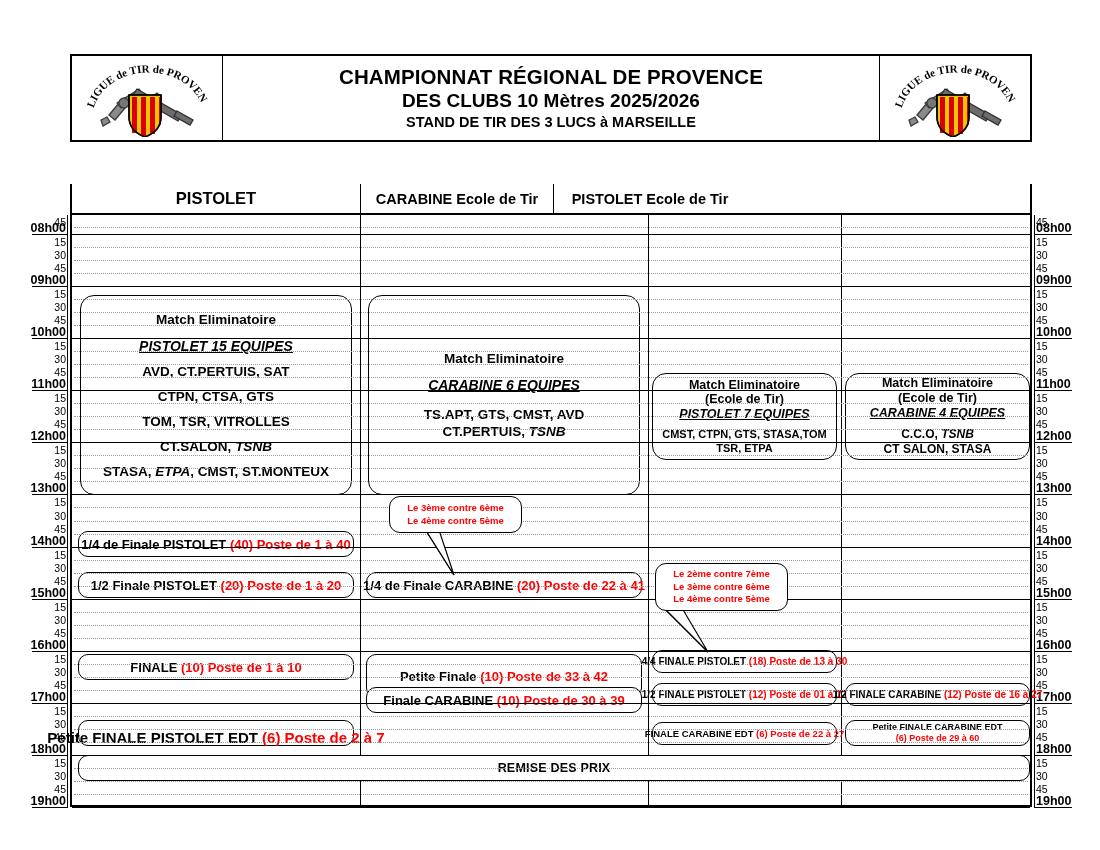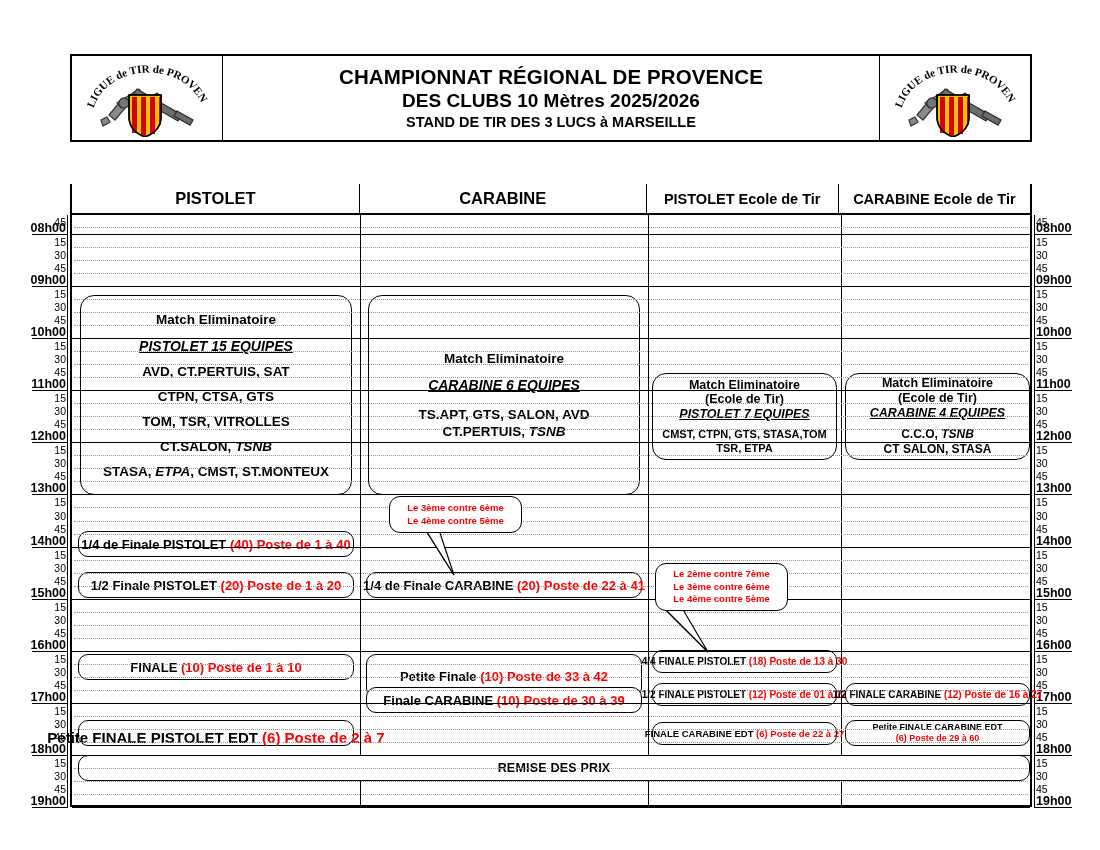--- a/index.html
+++ b/index.html
@@ -168,23 +168,22 @@
           <path d="M82,38 h2 v28 h-2 z" fill="#d9000d"></path>
           <path d="M52,36 h32 v22 q0,14 -16,20 q-16,-6 -16,-20 z" fill="none" stroke="#000" stroke-width="1.6"></path>
         </g>
       </svg>
     </div>
   </div>
 
 
   <div id="col-band">
     <div class="col c1">PISTOLET</div>
-    <div class="col c2">CARABINE</div>
+    <div class="col c4">CARABINE Ecole de Tir</div>
     <div class="col c3">PISTOLET Ecole de Tir</div>
-    <div class="col c4">CARABINE Ecole de Tir</div>
   </div>
 
   <div class="ruler" id="ruler-left">
       <div class="rvert"></div>
       <div class="tk" style="top: 2px;">45</div>
       <div class="hr" style="top: 7px;">08h00</div>
       <div class="rsep" style="top: 19px;"></div>
       <div class="tk" style="top: 22.0227px;">15</div>
       <div class="tk" style="top: 35.0455px;">30</div>
       <div class="tk" style="top: 48.0682px;">45</div>
@@ -314,21 +313,21 @@
       <div class="team-line"><span>AVD, CT.PERTUIS, SAT</span></div>
       <div class="team-line"><span>CTPN, CTSA, GTS</span></div>
       <div class="team-line"><span>TOM, TSR, VITROLLES</span></div>
       <div class="team-line">CT.SALON, <i>TSNB</i></div>
       <div class="team-line">STASA, <i>ETPA</i>, CMST, ST.MONTEUX</div>
     </div>
 
     <div class="rbox" style="left:296px;top:80px;width:272px;height:200px;">
       <div class="big-title">Match Eliminatoire</div>
       <div class="ul-it big-head">CARABINE 6 EQUIPES</div>
-      <div class="team-line" style="margin-top:14px;"><span>TS.APT, GTS, SALON, AVD</span></div>
+      <div class="team-line" style="margin-top:14px;"><span>TS.APT, GTS, CMST, AVD</span></div>
       <div class="team-line" style="margin-top:2px;">CT.PERTUIS, <i>TSNB</i></div>
     </div>
 
     <div class="rbox" style="left:580px;top:158px;width:185px;height:87px;">
       <div class="edt-title">
         <span>Match Eliminatoire</span><br>
         <span>(Ecole de Tir)</span>
       </div>
       <div class="ul-it edt-head">PISTOLET 7 EQUIPES</div>
       <div class="edt-team">

